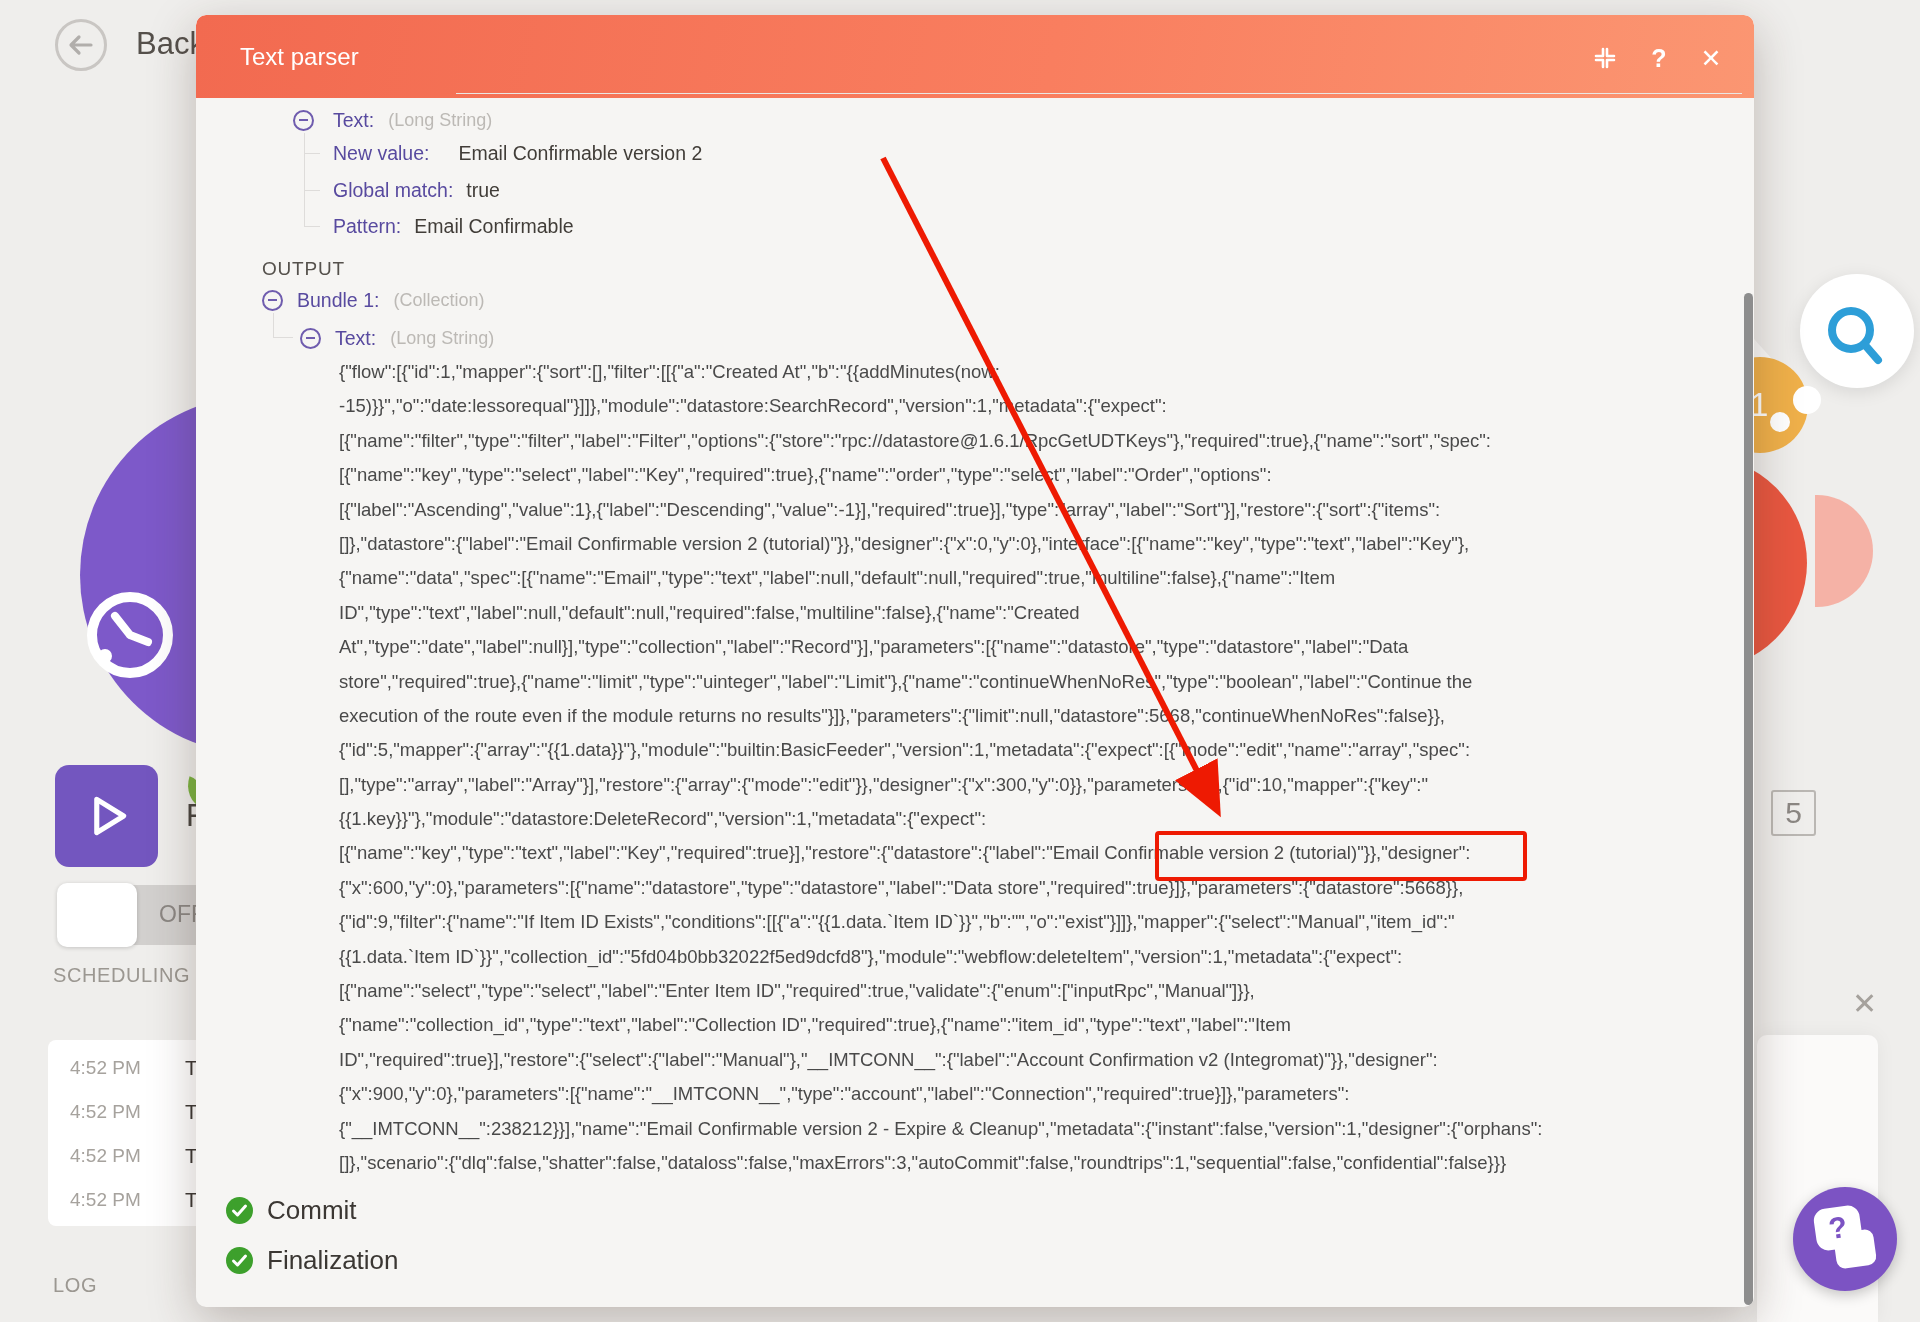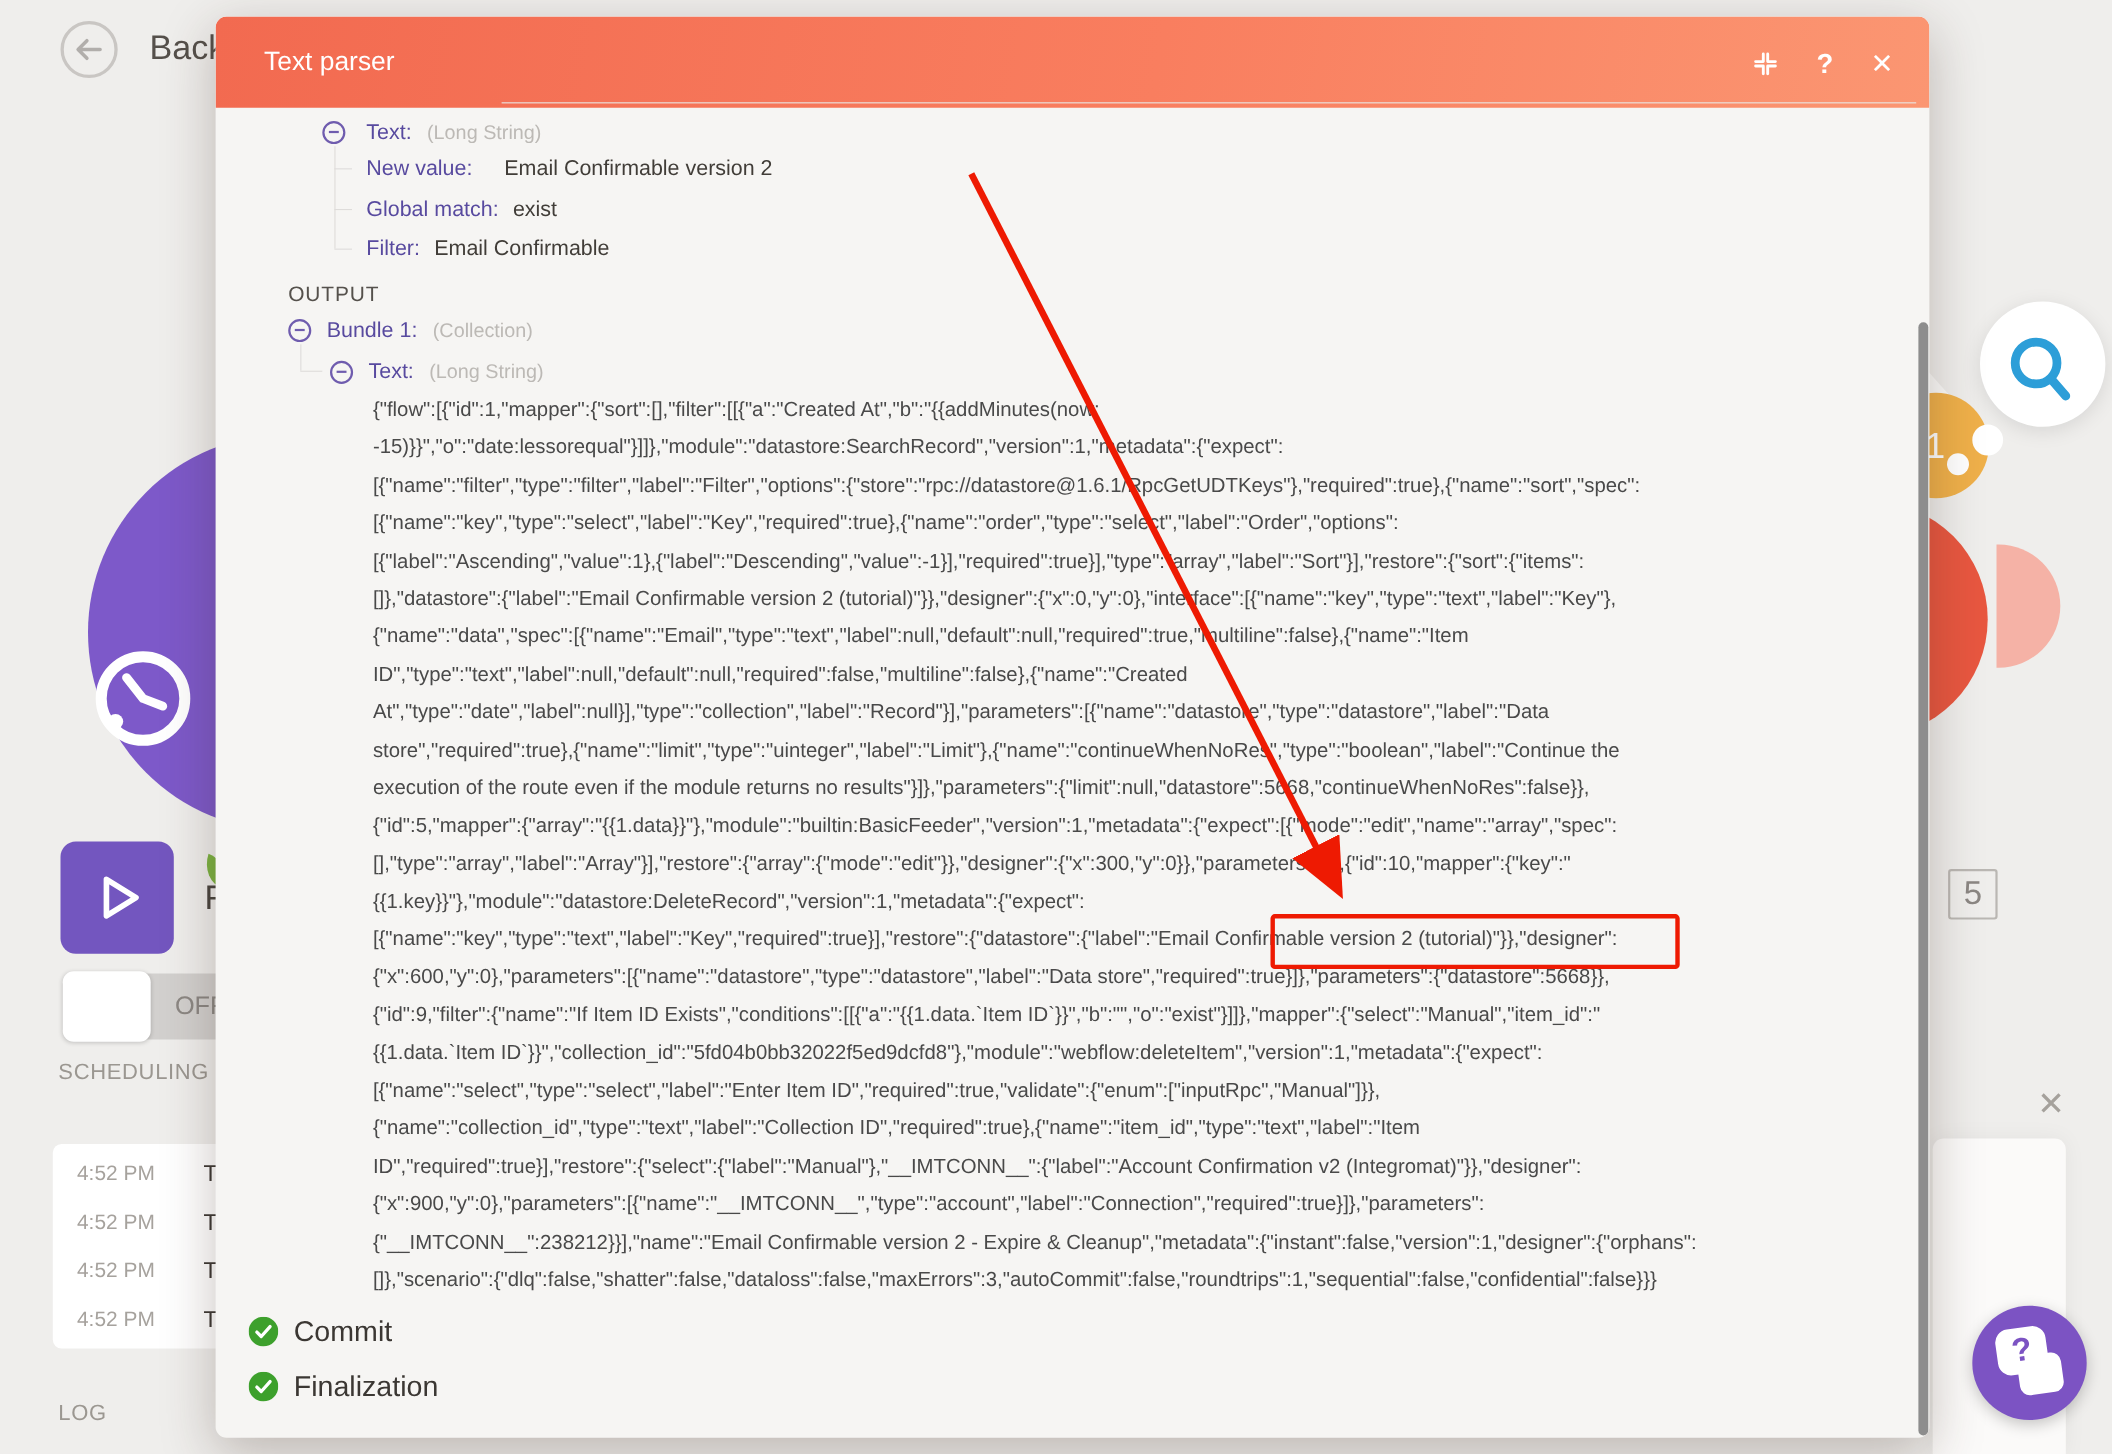--- a/index.html
+++ b/index.html
@@ -208,24 +208,24 @@
     <div class="hstub" style="left:108px; top:138px; width:16px;"></div>
     <div class="hstub" style="left:108px; top:175px; width:16px;"></div>
     <div class="hstub" style="left:108px; top:211px; width:16px;"></div>
 
     <div class="tree-row" style="left:137px; top:125px;gap:16px;">
       <span class="t-label">New value:</span>
       <span class="t-value" style="margin-left:13px;">Email Confirmable version 2</span>
     </div>
     <div class="tree-row" style="left:137px; top:162px;">
       <span class="t-label">Global match:</span>
-      <span class="t-value" style="margin-left:13px;">exist</span>
+      <span class="t-value" style="margin-left:13px;">true</span>
     </div>
     <div class="tree-row" style="left:137px; top:198px;">
-      <span class="t-label">Filter:</span>
+      <span class="t-label">Pattern:</span>
       <span class="t-value" style="margin-left:13px;">Email Confirmable</span>
     </div>
 
     <div class="output-heading">OUTPUT</div>
 
     <div class="tree-row" style="left:66px; top:272px;">
       <span class="tree-icon"></span>
       <span class="t-label" style="margin-left:14px;">Bundle 1:</span>
       <span class="t-type" style="margin-left:14px;">(Collection)</span>
     </div>

